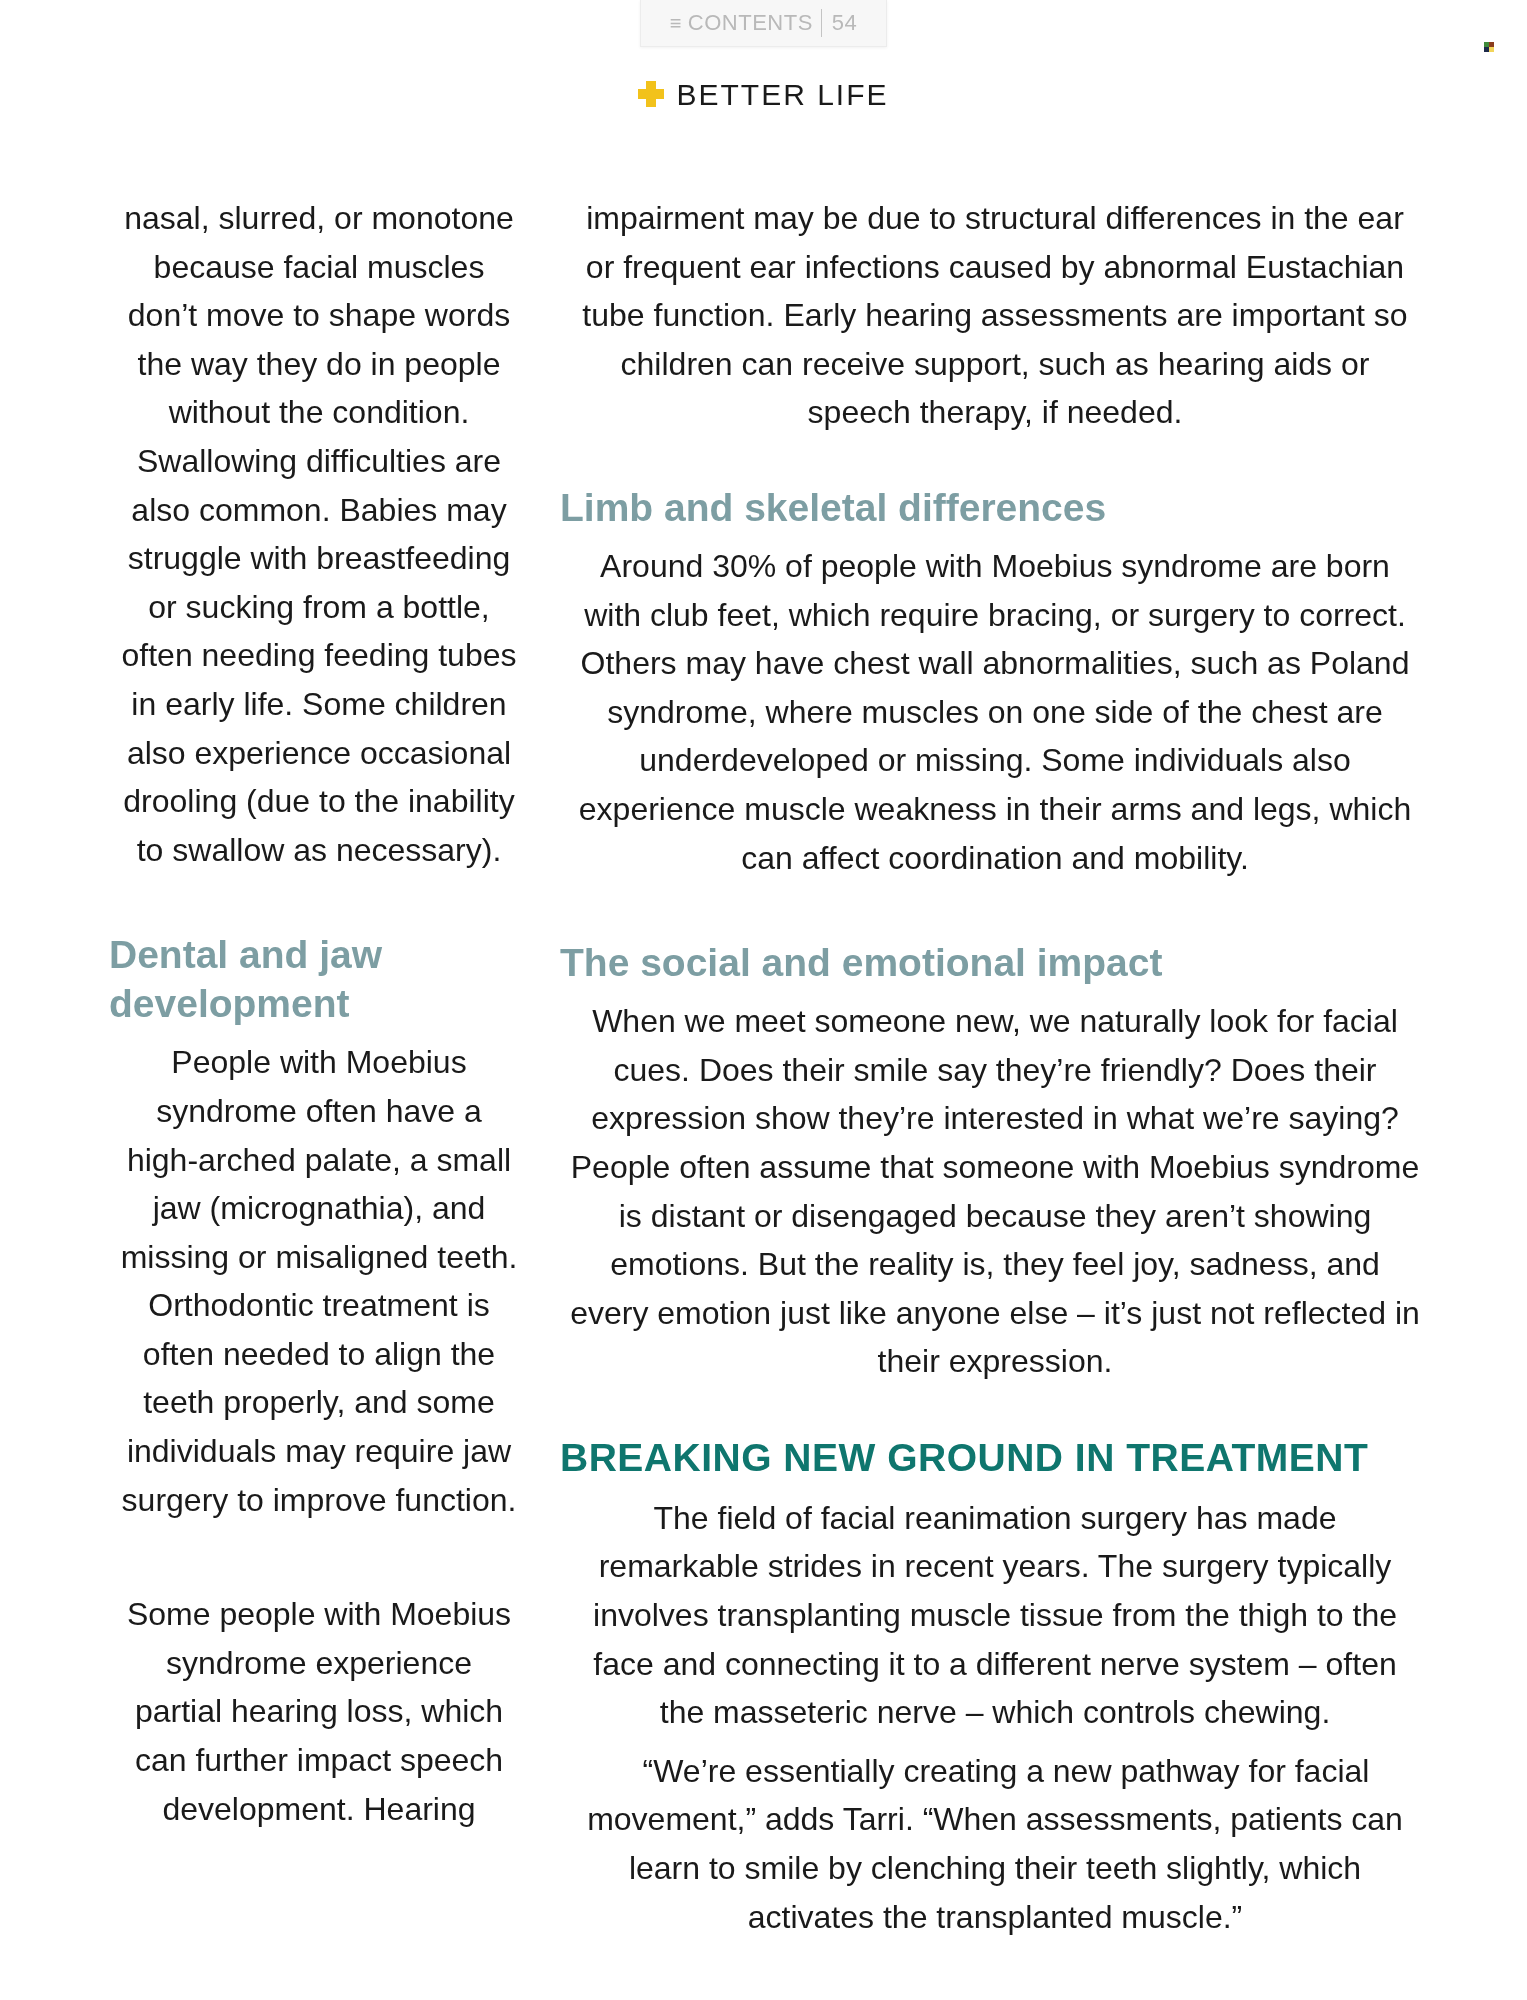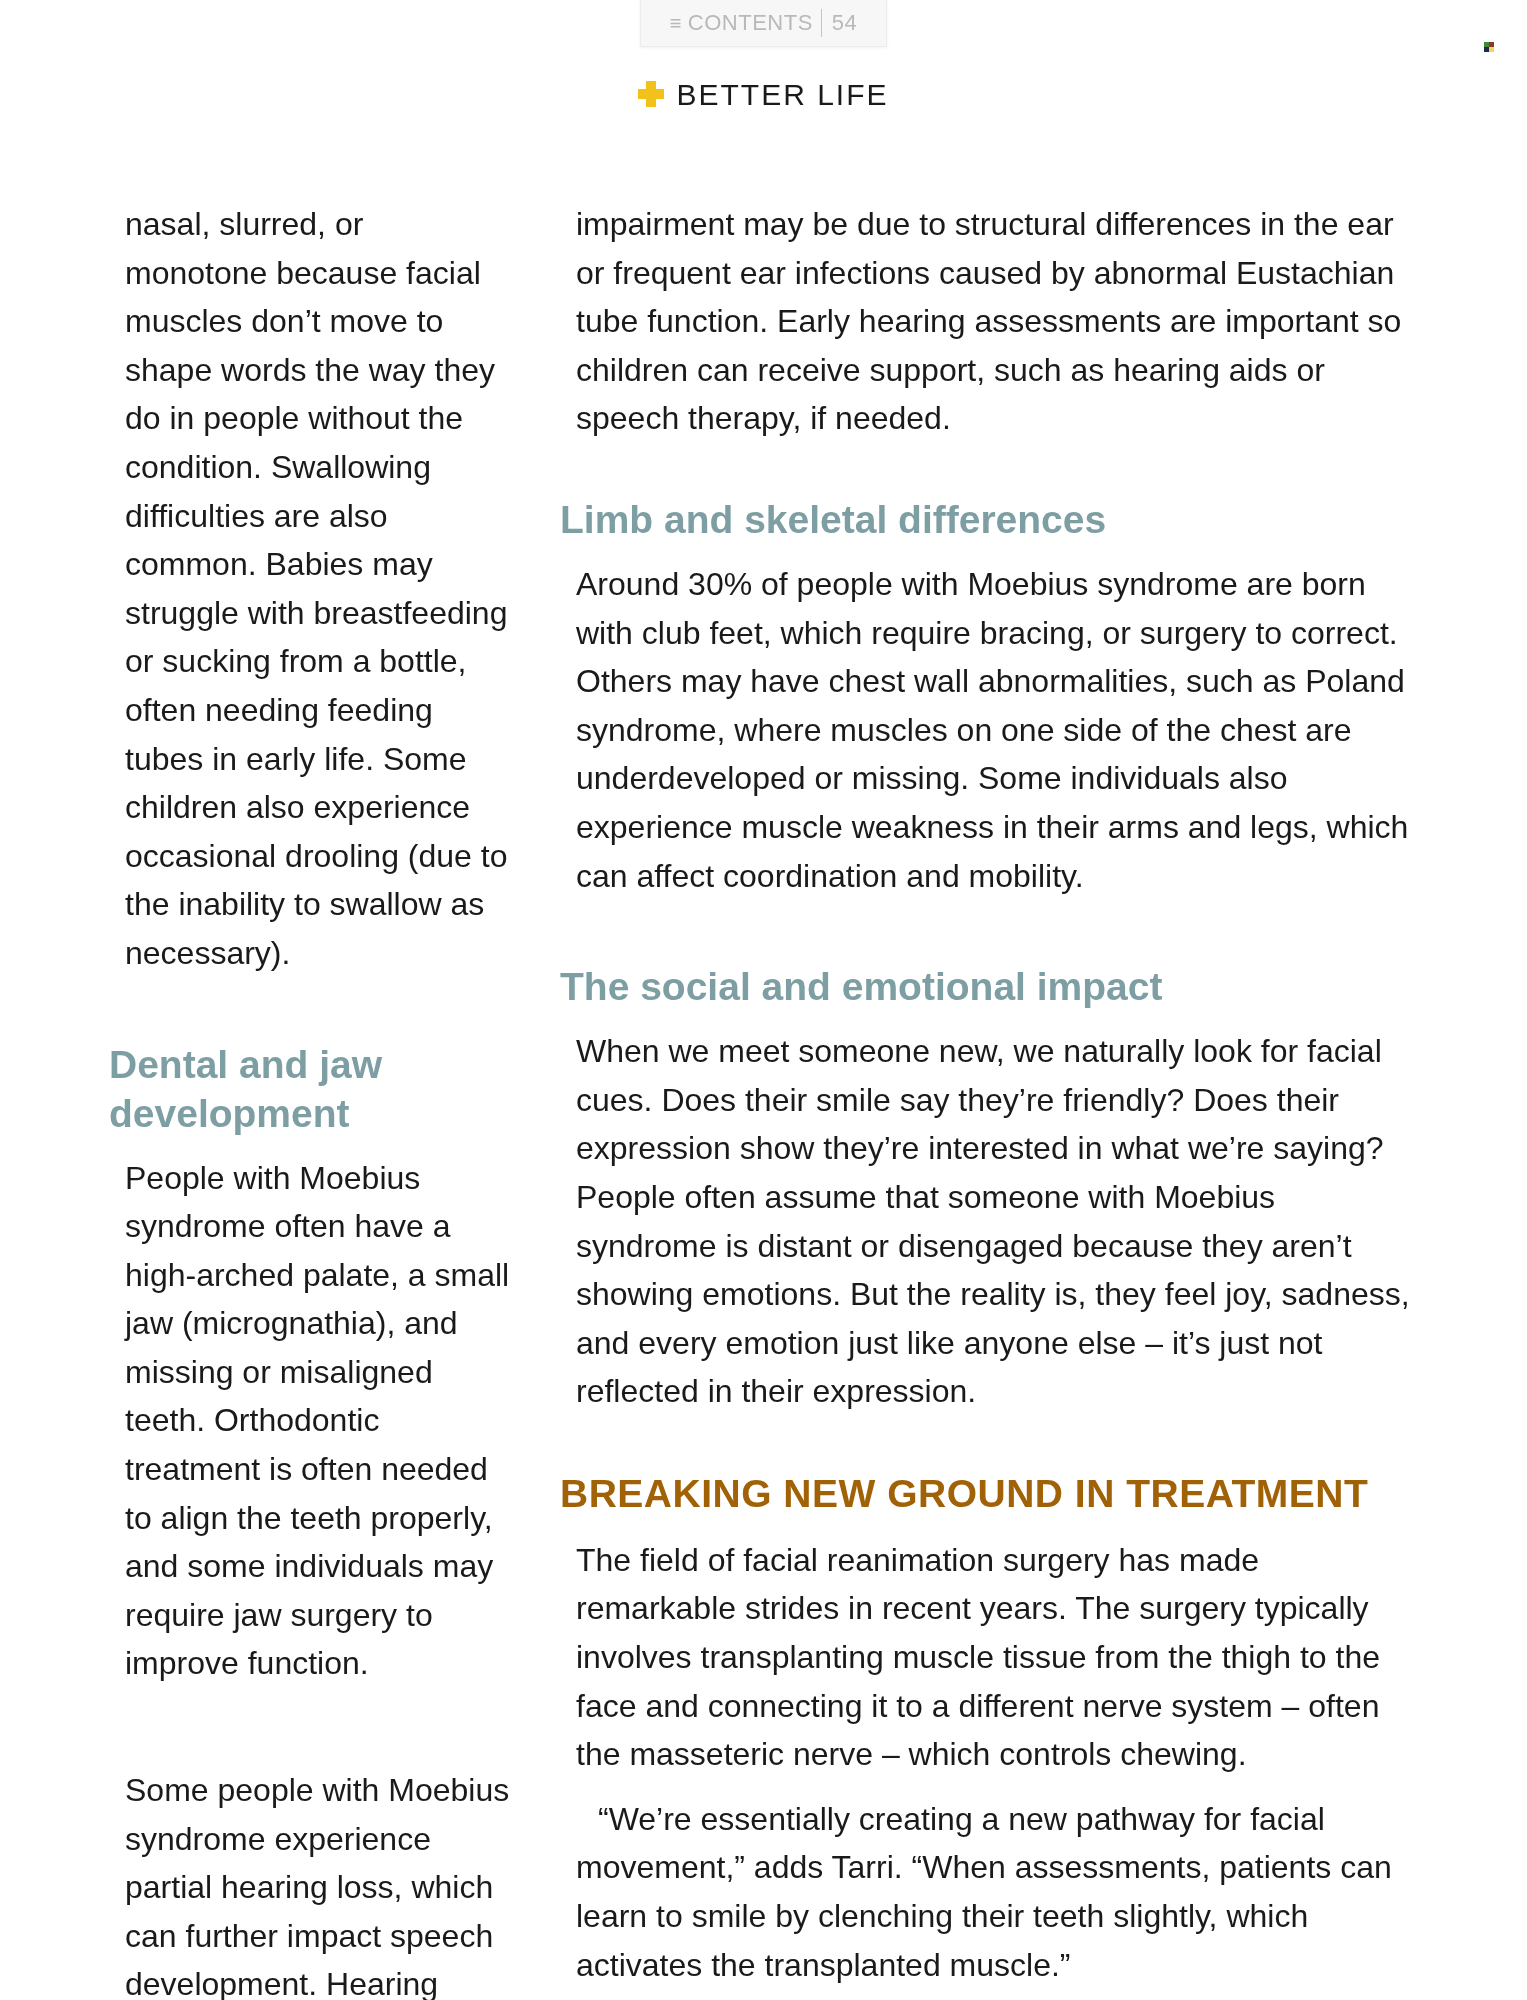--- a/index.html
+++ b/index.html
@@ -25,23 +25,23 @@
   .corner-icon span { position: absolute; width: 5px; height: 5px; }
   .brand { position: absolute; left: 0; top: 78px; width: 1527px; text-align: center; font-size: 30px; letter-spacing: 2px; color: #1a1a1a; }
   .brand .cross { display: inline-block; position: relative; width: 26px; height: 26px; vertical-align: -2px; margin-right: 12px; }
   .brand .cross::before, .brand .cross::after { content: ""; position: absolute; background: #f2c21b; }
   .brand .cross::before { left: 8px; top: 0; width: 10px; height: 26px; }
   .brand .cross::after { left: 0; top: 8px; width: 26px; height: 10px; }
   .brand .b1 { font-weight: normal; }
   .col { position: absolute; top: 184px; font-size: 32px; line-height: 48.6px; }
   .col.left { left: 109px; width: 420px; }
   .col.right { left: 560px; width: 870px; }
-  .col p { margin: 16px; }
+  .col p { margin: 10px; text-align: center; }
   .sub { color: #7d9ea3; font-size: 39px; line-height: 49px; margin: 0; font-weight: bold; }
-  .big { color: #a16207; font-weight: bold; font-size: 39px; line-height: 52px; letter-spacing: 0.5px; margin: 0; }
+  .big { color: #0f766e; font-weight: bold; font-size: 39px; line-height: 52px; letter-spacing: 0.5px; margin: 0; }
   .indent { text-indent: 22px; }
   .gap-lg { height: 46px; }
   .gap-md { height: 36px; }
 </style>
 </head>
 <body>
 
 <div class="contents-tab">
   <span class="menu-glyph">≡</span>
   <span>CONTENTS</span>

